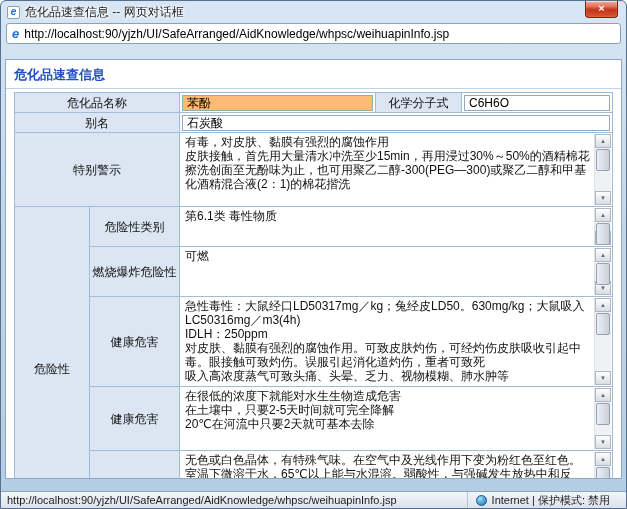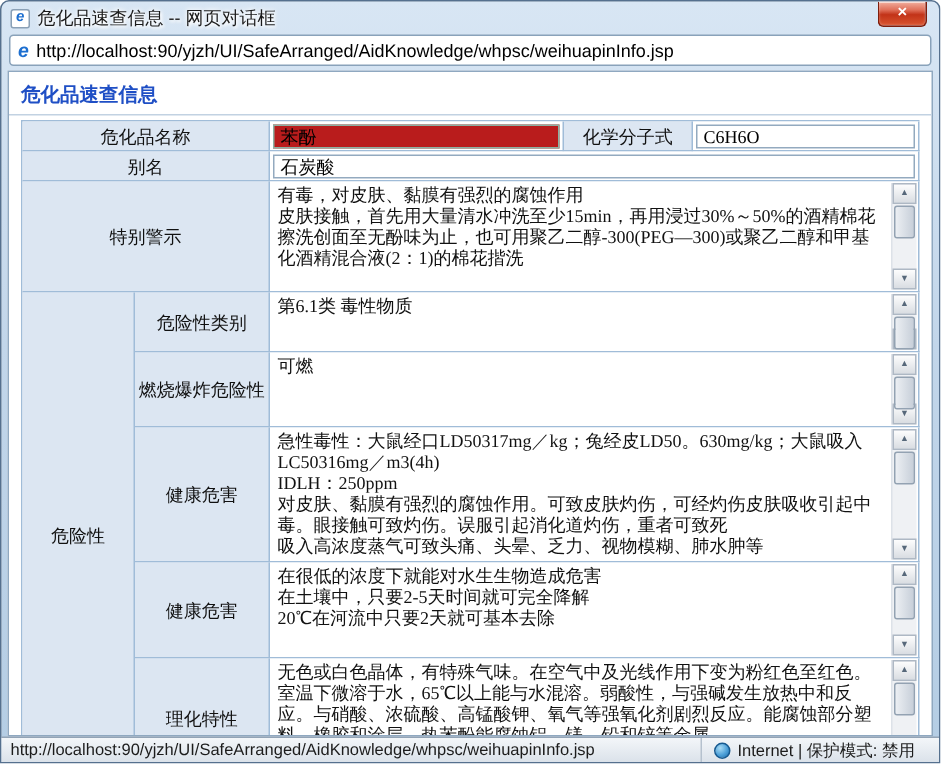--- a/index.html
+++ b/index.html
@@ -24,21 +24,21 @@
     box-shadow:inset 0 1px 0 rgba(255,255,255,.55), inset 0 0 2px rgba(255,255,255,.35); cursor:default; }
 
   
   .addressbar { height:26px; display:flex; align-items:center; padding:2px 5px 3px 5px; }
   .url-box { flex:1; height:21px; background:#fff; border:1px solid #89a2ba; border-radius:3px;
     display:flex; align-items:center; padding:0 5px; gap:5px; overflow:hidden; }
   .ie-icon { color:#1d6fd0; font-size:13px; font-weight:bold; font-style:italic; line-height:13px; flex:0 0 auto; }
   .url-text { font-size:12px; color:#000; white-space:nowrap; overflow:hidden; }
 
   
-  .content { flex:1; margin:0 4px; background:#fff; border:1px solid #8fa8c0; overflow:hidden;font-family:Liberation Serif, serif; }
+  .content { flex:1; margin:12px 4px; background:#fff; border:1px solid #8fa8c0; overflow:hidden; }
   .page-header { color:#1f4fc5; font-weight:bold; font-size:13px; padding:6px 8px 4px 8px;
     border-bottom:1px solid #c2d2e2; }
 
   
   .tbl { margin:3px 8px 0 8px; display:grid;
     grid-template-columns:75px 90px 196px 86px 1fr;
     grid-template-rows:20px 20px 74px 40px 50px 90px 64px 80px;
     border-top:1px solid #a0bcd8; border-left:1px solid #a0bcd8; }
   .cell { border-right:1px solid #a0bcd8; border-bottom:1px solid #a0bcd8;
     font-size:12px; overflow:hidden; }
@@ -47,21 +47,21 @@
   .val { background:#fff; display:flex; align-items:center; }
   .c13 { grid-column:1/3; } .c3 { grid-column:3; } .c4 { grid-column:4; }
   .c5 { grid-column:5; } .c36 { grid-column:3/6; }
   .r1{grid-row:1}.r2{grid-row:2}.r3{grid-row:3}.r4{grid-row:4}
   .r5{grid-row:5}.r6{grid-row:6}.r7{grid-row:7}.r8{grid-row:8}
   .hazard-outer { grid-column:1; grid-row:4/9; }
 
   .inp { flex:1; height:16px; margin:1px 2px; border:1px solid #93aabf; background:#fff;
     font-size:12px; line-height:14px; padding:0 4px; display:flex; align-items:center;
     white-space:nowrap; overflow:hidden; }
-  .inp.green { background:#b91c1c; border-color:#8cb0a2; }
+  .inp.green { background:#fdba74; border-color:#8cb0a2; }
 
   .scrollcell { position:relative; align-items:flex-start;justify-content:flex-end; }
   .scrollcell .txt { padding:2px 22px 2px 5px; white-space:pre-line; line-height:14px; color:#111; width:100%; }
   .sbar { position:absolute; top:1px; right:1px; bottom:1px; width:17px;
     background:#eff1f4; border-left:1px solid #dde2e8; display:flex; flex-direction:column; }
   .sbtn { flex:0 0 14px; background:linear-gradient(180deg,#fdfdfd,#d9dde2);
     border:1px solid #aeb8c4; display:flex; align-items:center; justify-content:center;
     font-size:6px; color:#57687a; }
   .strack { flex:1; position:relative; }
   .sthumb { position:absolute; top:1px; left:1px; right:1px; height:22px;

